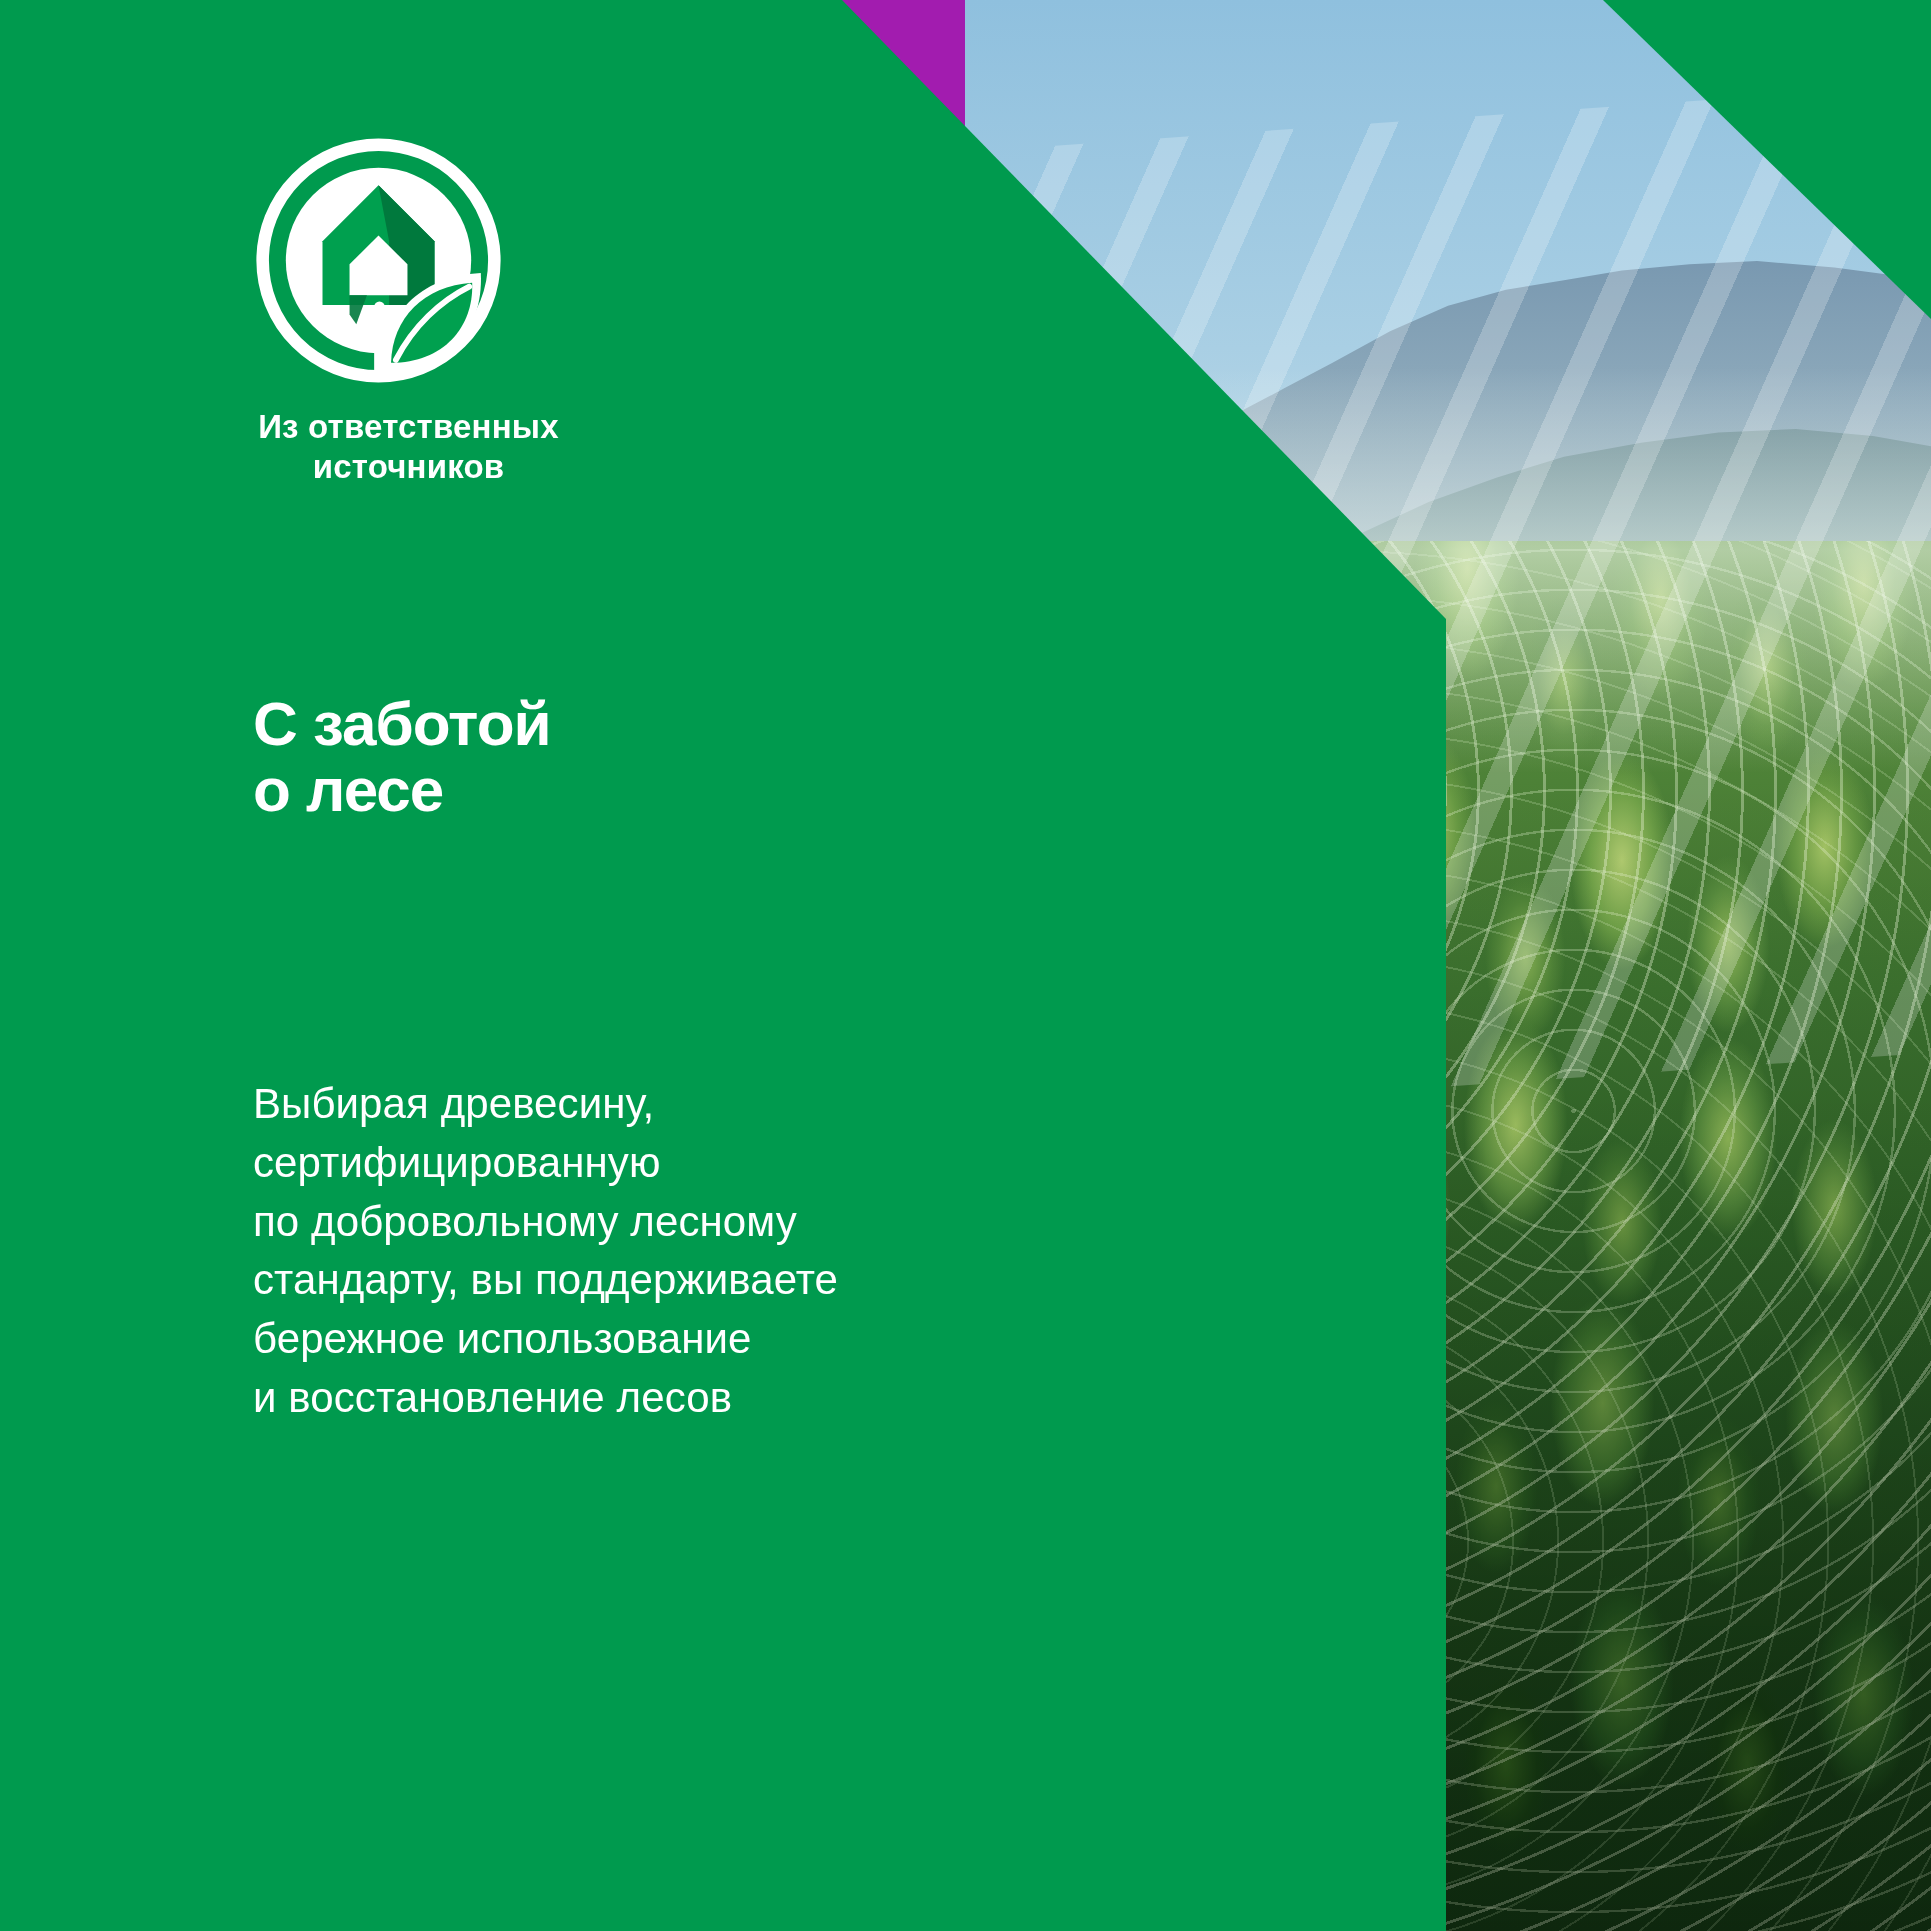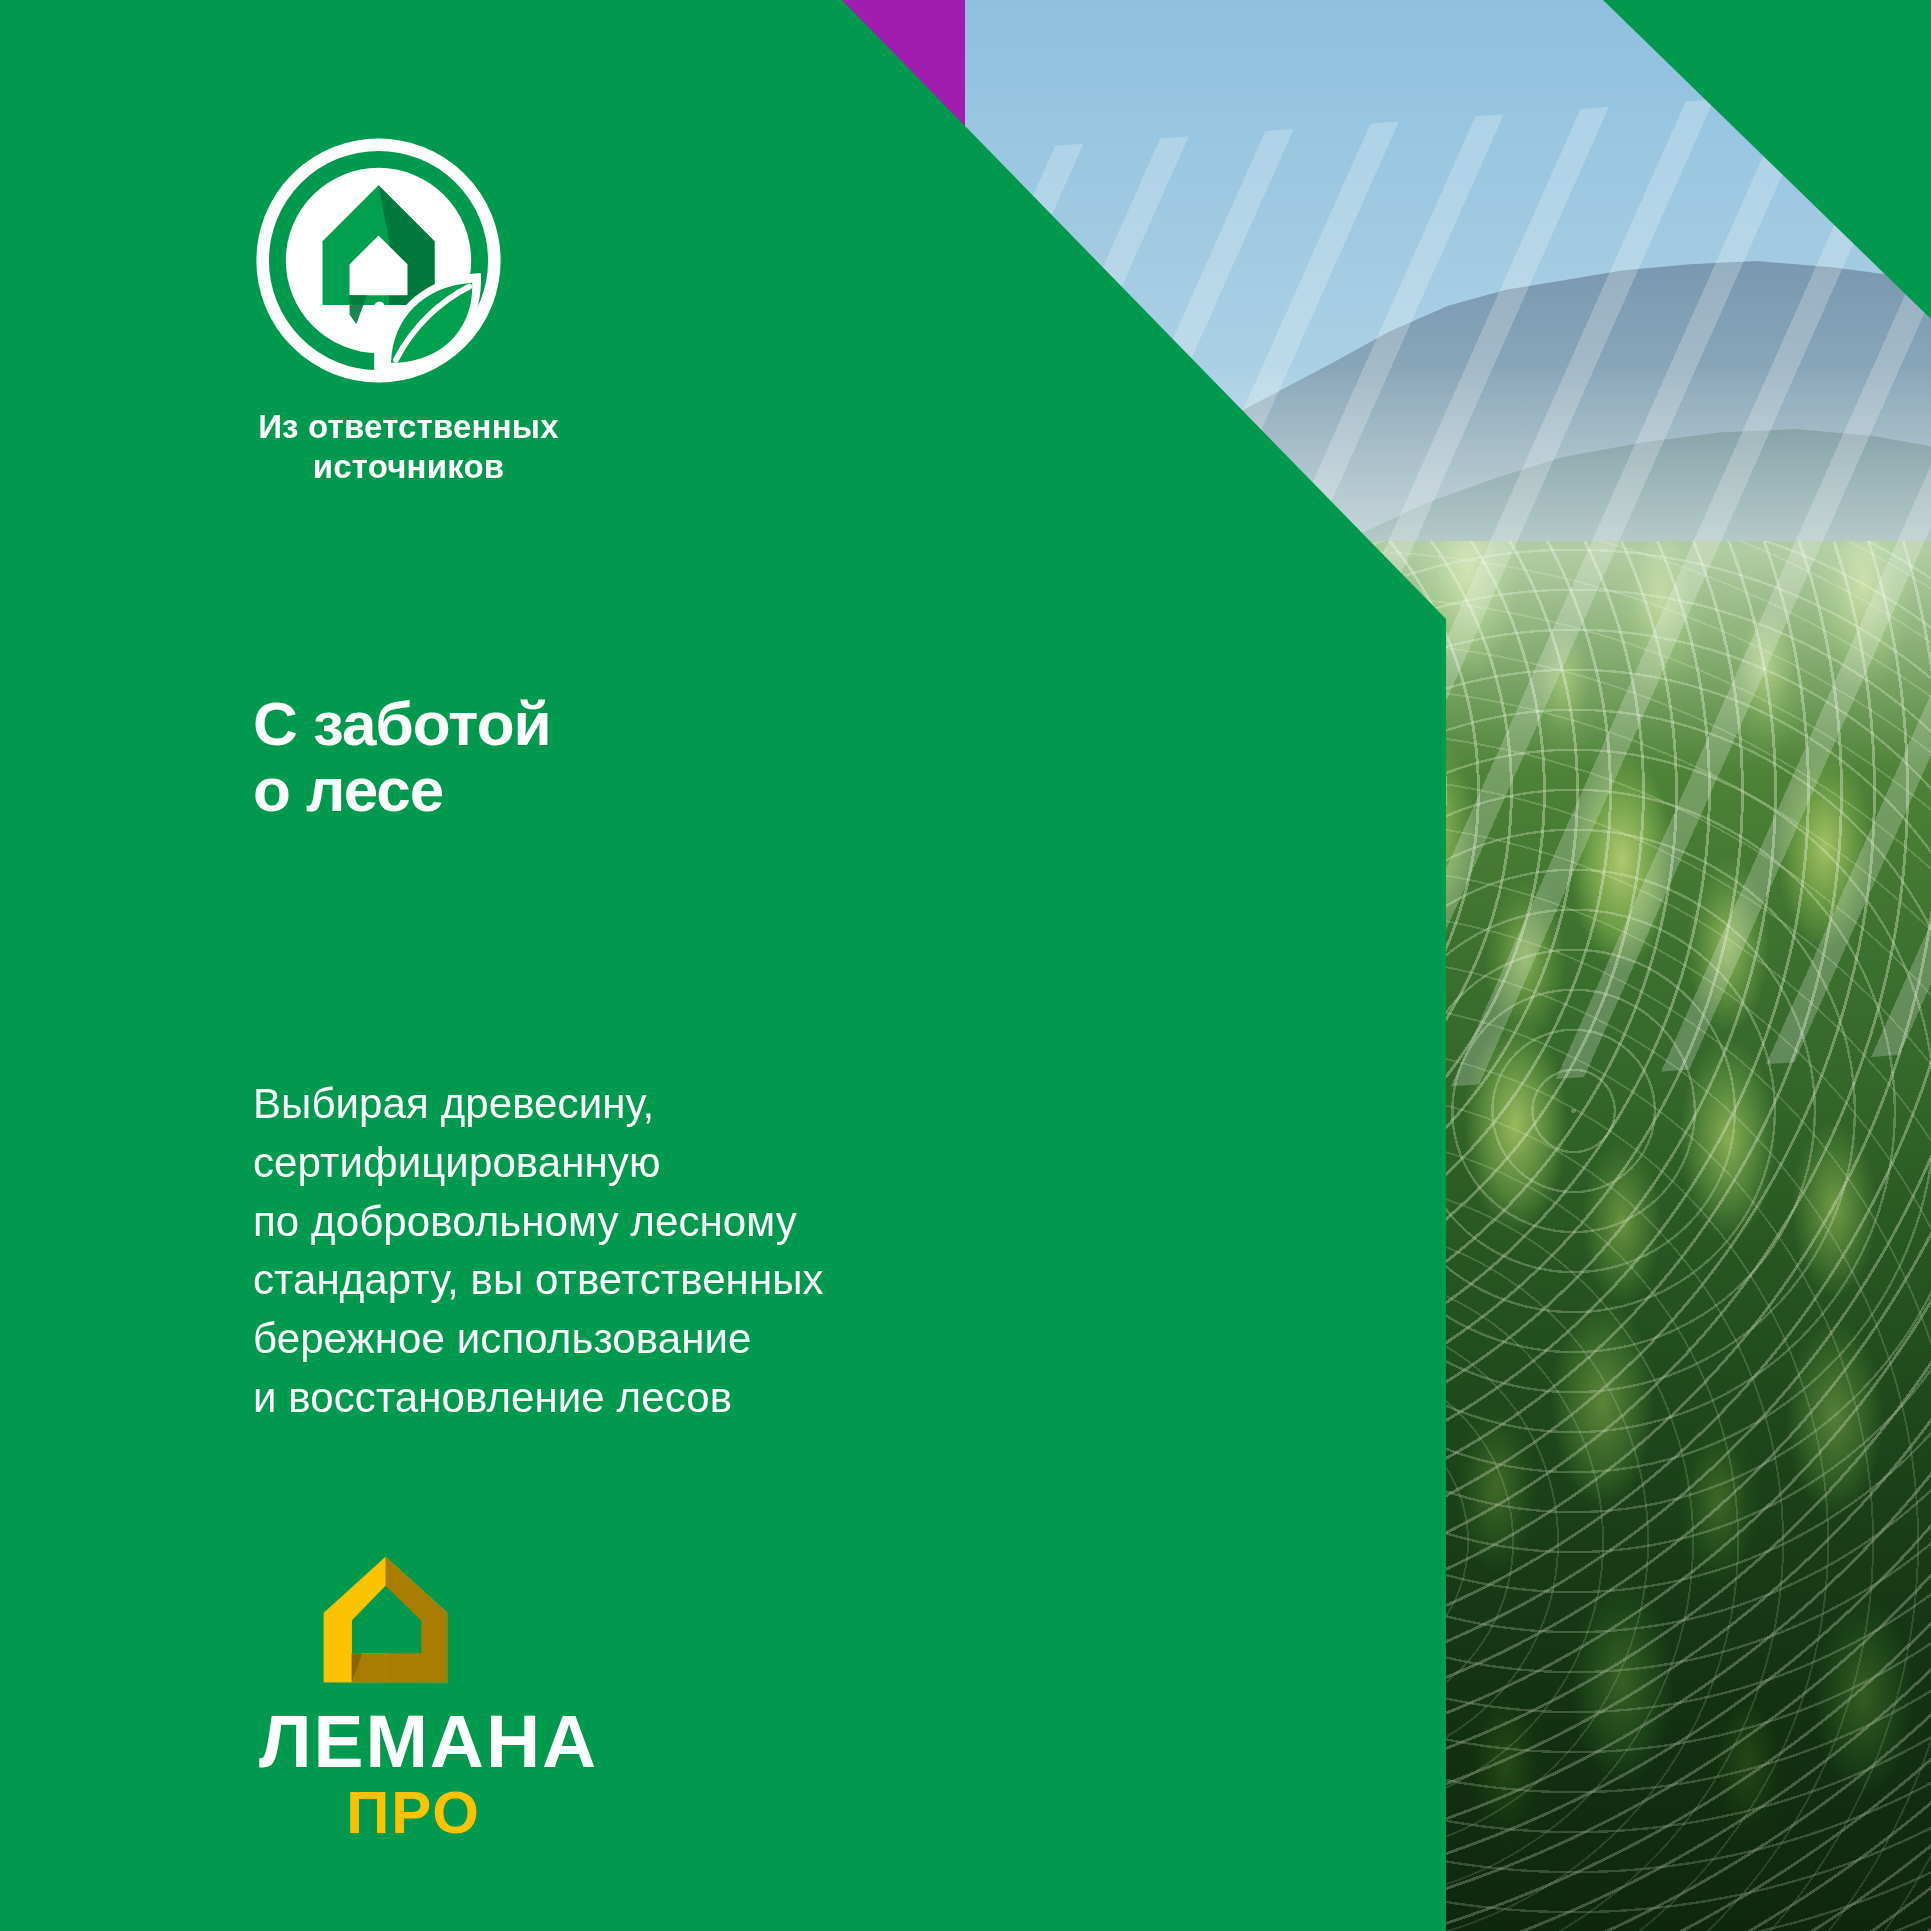--- a/index.html
+++ b/index.html
@@ -218,41 +218,19 @@
     <div class="cert-caption">Из ответственных
 источников</div>
   </div>
 
   <h1 class="headline">С заботой
 о лесе</h1>
 
   <p class="bodycopy">Выбирая древесину,
 сертифицированную
 по добровольному лесному
-стандарту, вы ответственных
+стандарту, вы поддерживаете
 бережное использование
 и восстановление лесов</p>
 
-  <div class="brand">
-    <div class="brand-mark">
-      <svg viewBox="0 0 142 140" xmlns="http://www.w3.org/2000/svg">
-
-        <path d="M71 4 L135 62 L135 134 L7 134 L7 62 Z" fill="#FDC300"></path>
-
-        <path d="M71 4 L135 62 L135 134 L71 134 Z" fill="#A87D00"></path>
-
-        <path d="M71 34 L108 70 L108 134 L71 134 Z" fill="#A87D00"></path>
-
-        <path d="M71 34 L108 70 L108 104 L36 104 L36 70 Z" fill="#009A4E"></path>
-
-        <path d="M7 62 L36 62 L36 134 L7 134 Z" fill="#FDC300"></path>
-
-        <path d="M36 104 L71 104 L71 134 L36 134 Z" fill="#A87D00"></path>
-
-        <path d="M36 104 L47 104 L36 134 Z" fill="#8A6600"></path>
-      </svg>
-    </div>
-    <div class="brand-word">ЛЕМАНА</div>
-    <div class="brand-sub">ПРО</div>
-  </div>
 
 </div>
 
 
 </body></html>

